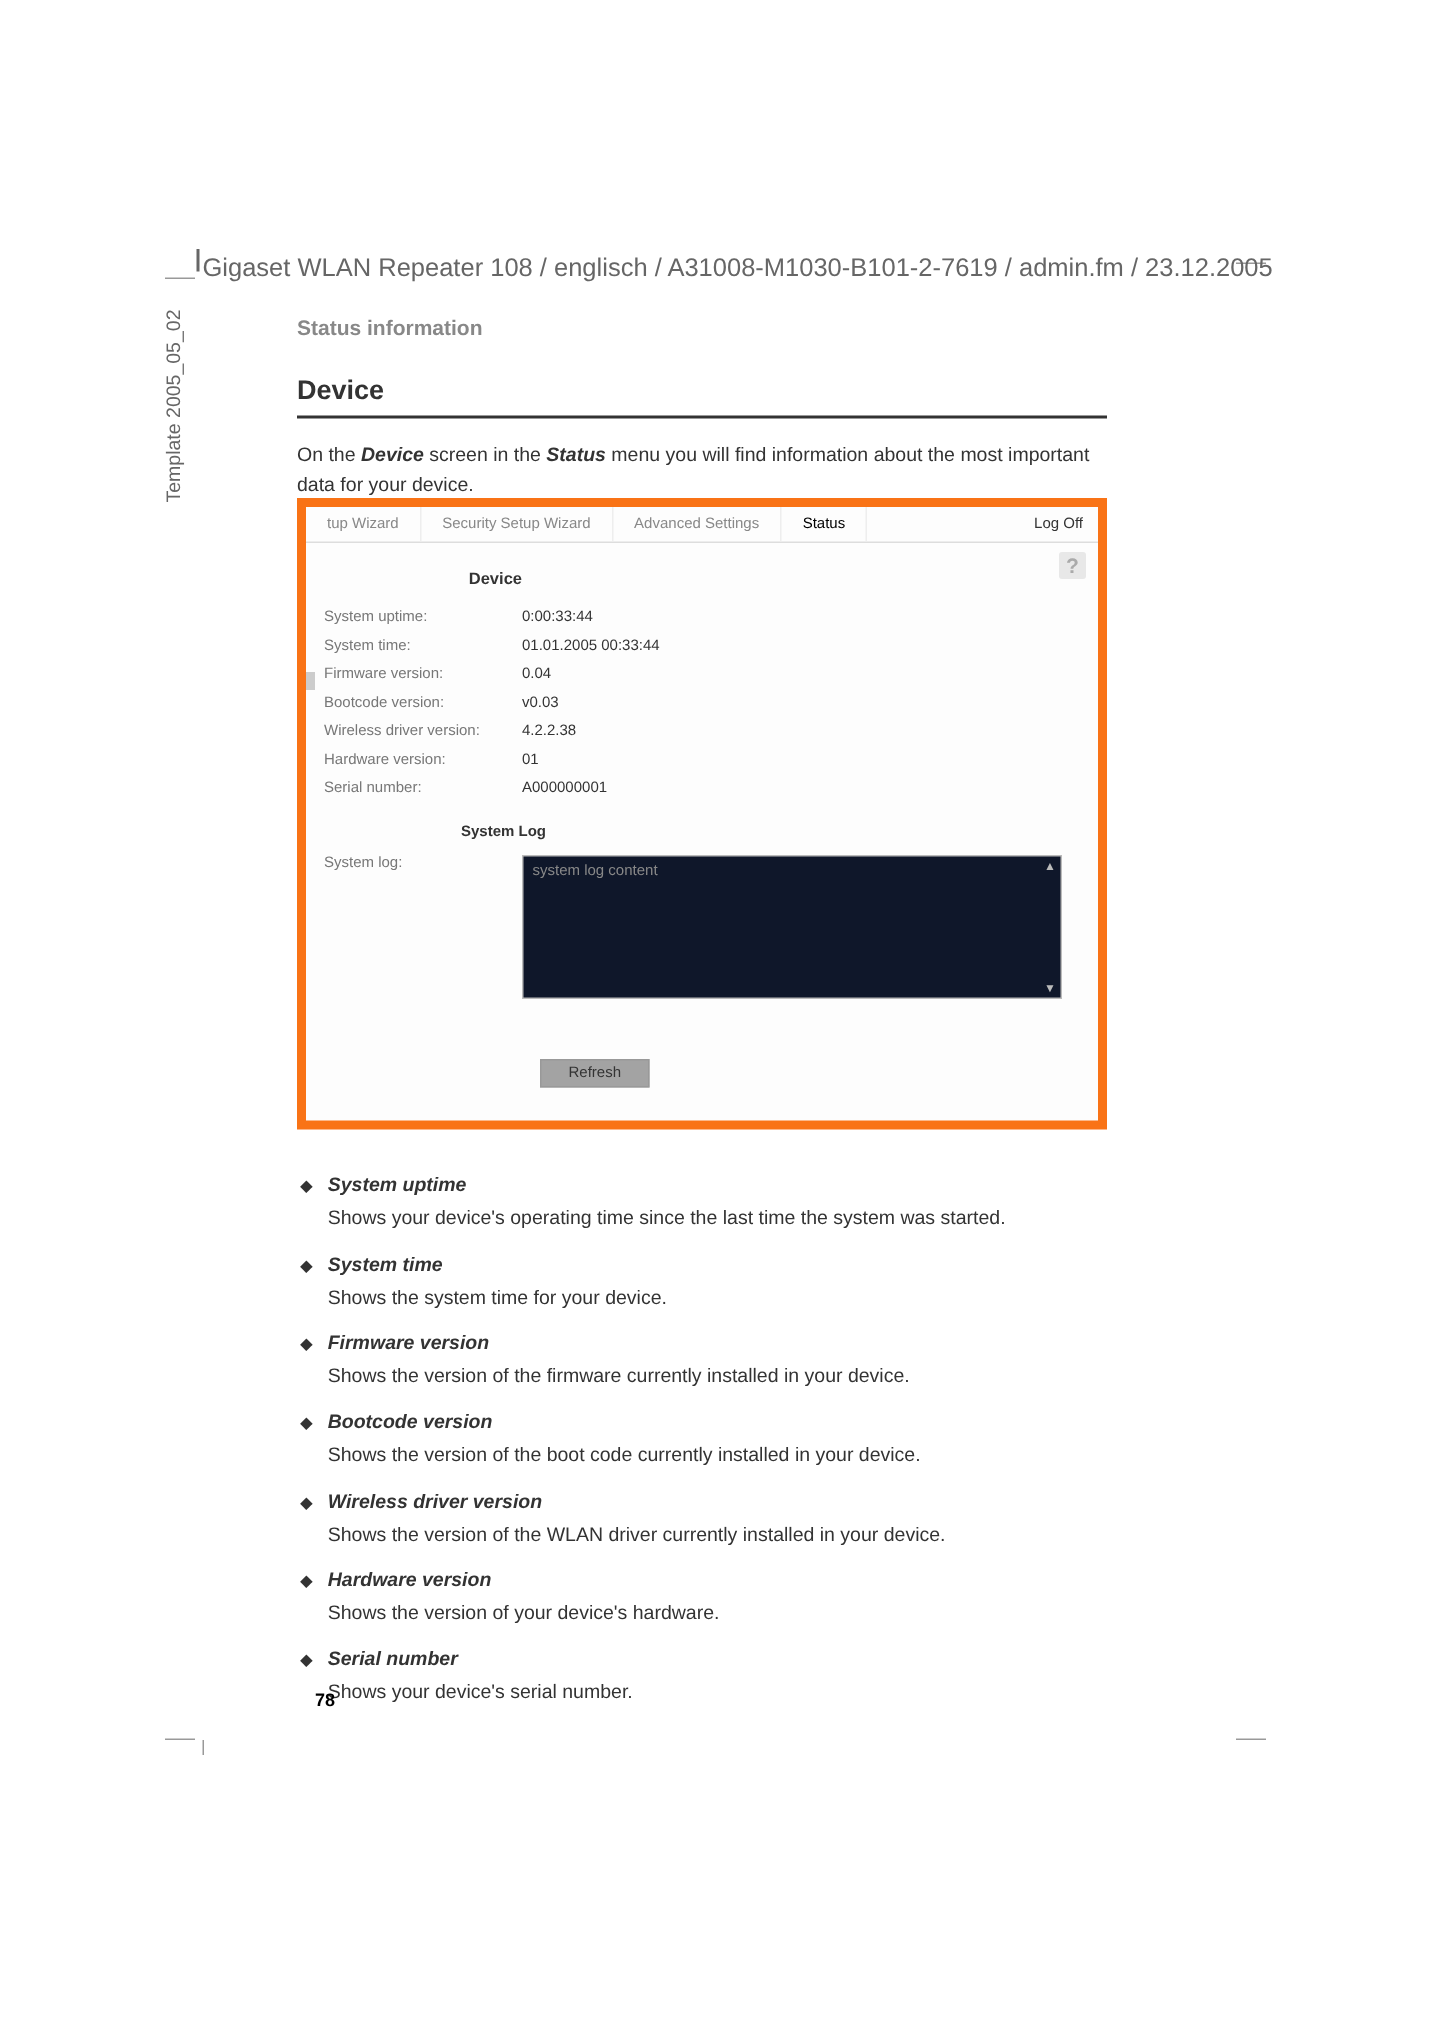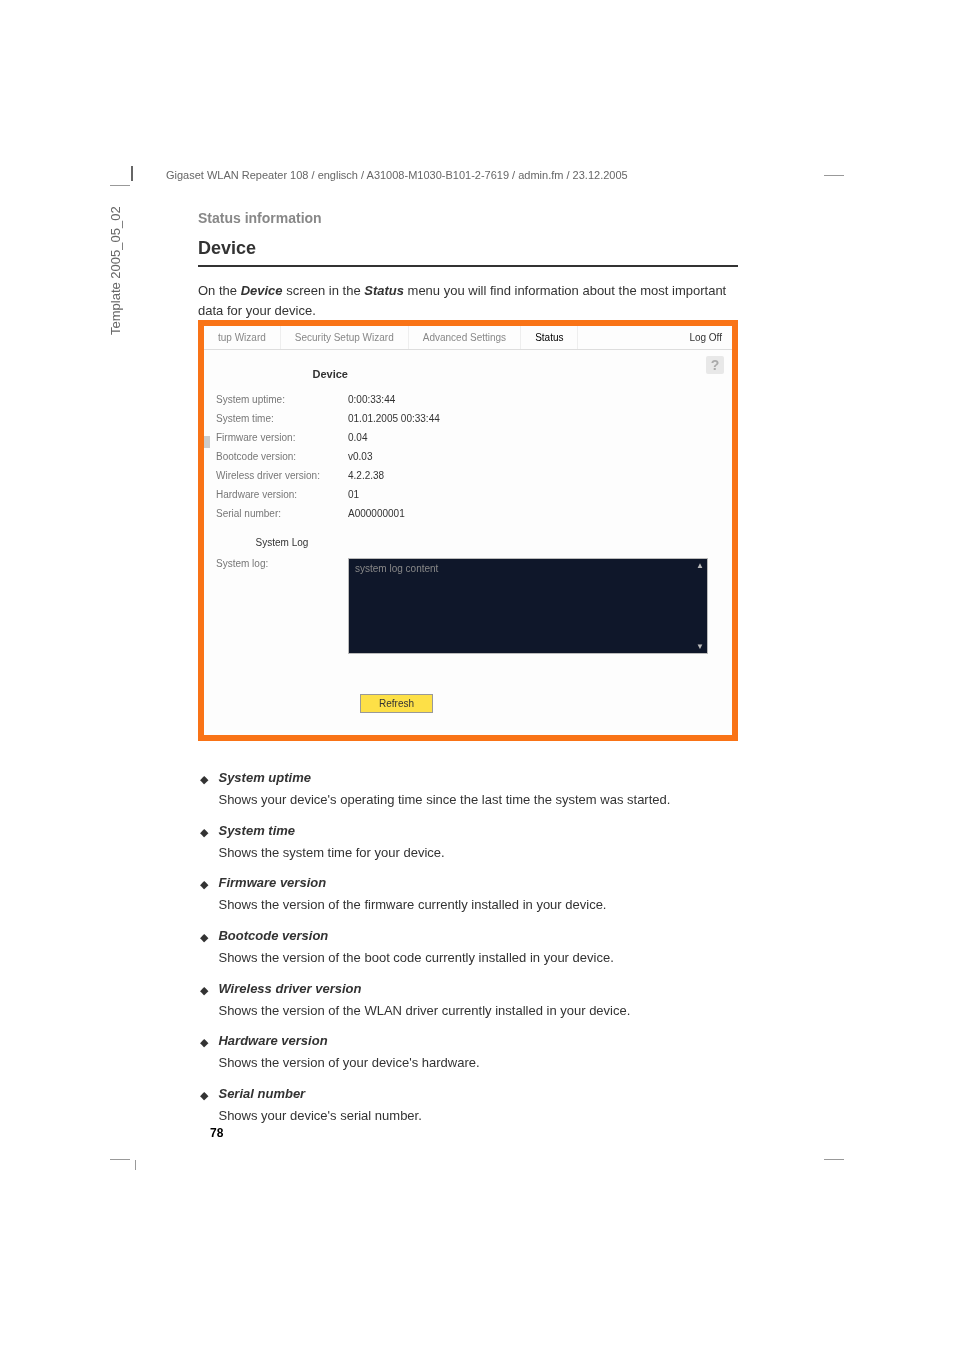--- a/index.html
+++ b/index.html
@@ -24,43 +24,42 @@
       transform: rotate(-90deg);
       transform-origin: left top;
       font-size: 13px;
       color: #666;
       white-space: nowrap;
     }
     .header-path {
       position: absolute;
       top: 169px;
       left: 135px;
-      font-size: 11px;
+      font-size: 17px;
       color: #666;
-      margin-left: 31px;
     }
     .header-bar {
       position: absolute;
       top: 166px;
       left: 131px;
       height: 15px;
       width: 2px;
       background: #666;
     }
     .content {
       position: absolute;
       top: 210px;
       left: 198px;
       width: 540px;
     }
     .section-label {
       font-size: 14px;
       color: #888;
       font-weight: bold;
-      margin-bottom: 12px;
+      margin-bottom: 24px;
     }
     .section-title {
       font-size: 18px;
       font-weight: bold;
       color: #333;
       padding-bottom: 6px;
       border-bottom: 2px solid #333;
       margin-bottom: 14px;
     }
     .intro-text {
@@ -140,45 +139,45 @@
       font-size: 10px;
       color: #777;
     }
     .ss-value {
       font-size: 10px;
       color: #333;
     }
     .ss-subheading {
       font-size: 10px;
       color: #333;
-      font-weight: normal;
-      text-align: center;
+      font-weight: bold;
+      text-align: right;
       width: 132px;
-      margin: 18px 0 10px;
+      margin: 18px 16px 10px;
     }
     .ss-logbox {
       width: 360px;
       height: 96px;
       border: 1px solid #bbb;
       background: #0f172a;
       padding: 4px 6px;
       font-size: 10px;
       color: #888;
       position: relative;
     }
     .ss-scroll-up {
       position: absolute; top: 2px; right: 3px; font-size: 8px; color: #bbb;
     }
     .ss-scroll-dn {
       position: absolute; bottom: 2px; right: 3px; font-size: 8px; color: #bbb;
     }
     .ss-refresh {
       margin: 32px 0 0 144px;
       border: 1px solid #999;
-      background: #fde047;
+      background: #a3a3a3;
       padding: 3px 18px;
       font-size: 10px;
       color: #333;
       display: inline-block;
     }
     .ss-sidebar-mark {
       position: absolute;
       left: 0px;
       top: 86px;
       width: 6px;

